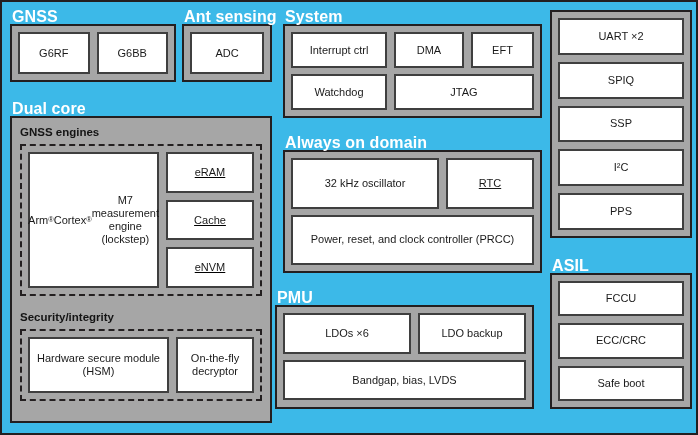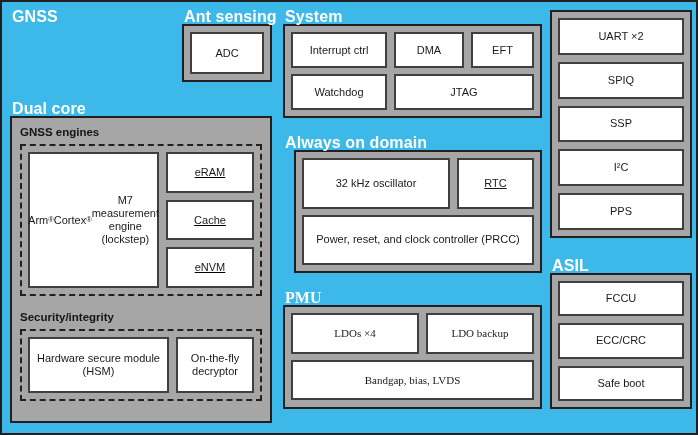--- a/index.html
+++ b/index.html
@@ -96,27 +96,27 @@
   #sec-system      { left: 281px; top: 8px;  width: 259px; }
   #sec-system .gray-box { height: 94px; }
   #sec-system .row { flex: 1; }
   #sys-int         { width: 96px; }
   #sys-dma         { width: 70px; }
   #sys-eft         { flex: 1; }
   #sys-wd          { width: 96px; }
   #sys-jtag        { flex: 1; }
 
   #sec-aod         { left: 281px; top: 134px; width: 259px; }
-  #sec-aod .gray-box { height: 123px; margin-left: 11px; }
+  #sec-aod .gray-box { height: 123px; }
   #sec-aod .row    { height: 52px; }
   #aod-osc         { width: 148px; }
   #aod-rtc         { flex: 1; text-decoration: underline; }
   #aod-prcc        { height: 51px; }
 
-  #sec-pmu         { left: 281px; top: 289px; width: 259px; font-family: Liberation Serif, serif; }
+  #sec-pmu         { left: 273px; top: 289px; width: 259px; }
   #sec-pmu .gray-box { height: 104px; }
   #sec-pmu .row    { height: 41px; }
   #pmu-ldos        { width: 128px; }
   #pmu-ldob        { flex: 1; }
   #pmu-band        { height: 40px; }
 
   
   #sec-if          { left: 548px; top: 8px;  width: 142px; }
   #sec-if .gray-box { height: 228px; gap: 7px; }
   #sec-if .blk     { flex: 1; }
@@ -125,20 +125,26 @@
   #sec-asil .gray-box { height: 136px; gap: 7px; }
   #sec-asil .blk   { flex: 1; }
 </style>
 </head>
 <body>
 
 <div id="diagram">
 
   <div class="section" id="sec-gnss">
     <div class="sec-label">GNSS</div>
+    <div class="gray-box">
+      <div class="row" style="flex:1;">
+        <div class="blk">G6RF</div>
+        <div class="blk">G6BB</div>
+      </div>
+    </div>
   </div>
 
   <div class="section" id="sec-ant">
     <div class="sec-label">Ant sensing</div>
     <div class="gray-box">
       <div class="row" style="flex:1;">
         <div class="blk">ADC</div>
       </div>
     </div>
   </div>
@@ -193,21 +199,21 @@
         <div class="blk" id="aod-rtc">RTC</div>
       </div>
       <div class="blk" id="aod-prcc">Power, reset, and clock controller (PRCC)</div>
     </div>
   </div>
 
   <div class="section" id="sec-pmu">
     <div class="sec-label">PMU</div>
     <div class="gray-box">
       <div class="row">
-        <div class="blk" id="pmu-ldos">LDOs ×4</div>
+        <div class="blk" id="pmu-ldos">LDOs ×6</div>
         <div class="blk" id="pmu-ldob">LDO backup</div>
       </div>
       <div class="blk" id="pmu-band">Bandgap, bias, LVDS</div>
     </div>
   </div>
 
   <div class="section" id="sec-if">
     <div class="gray-box">
       <div class="blk">UART ×2</div>
       <div class="blk">SPIQ</div>

